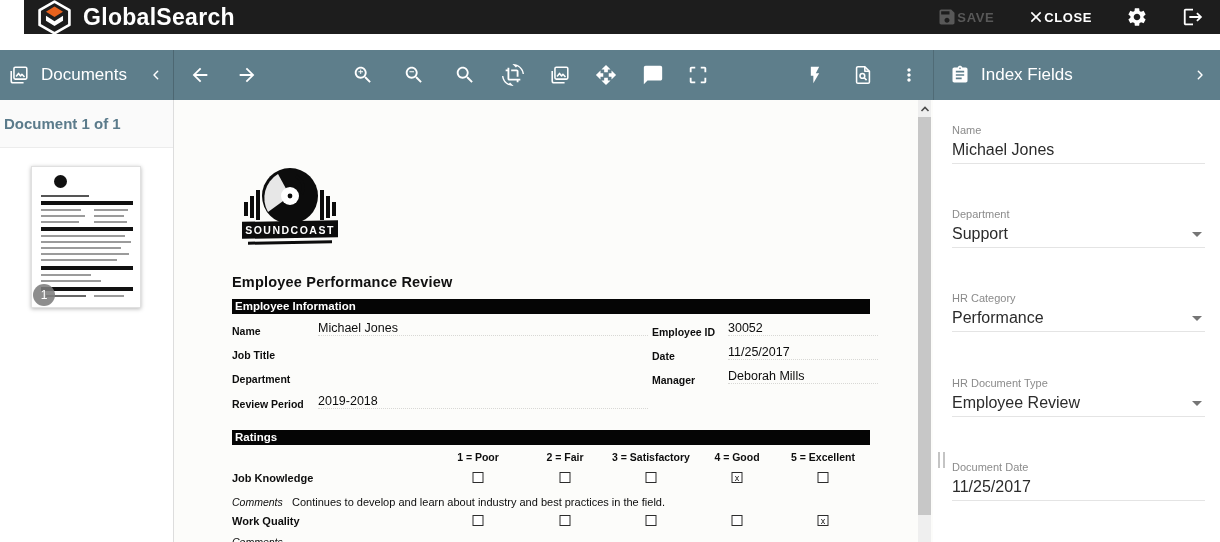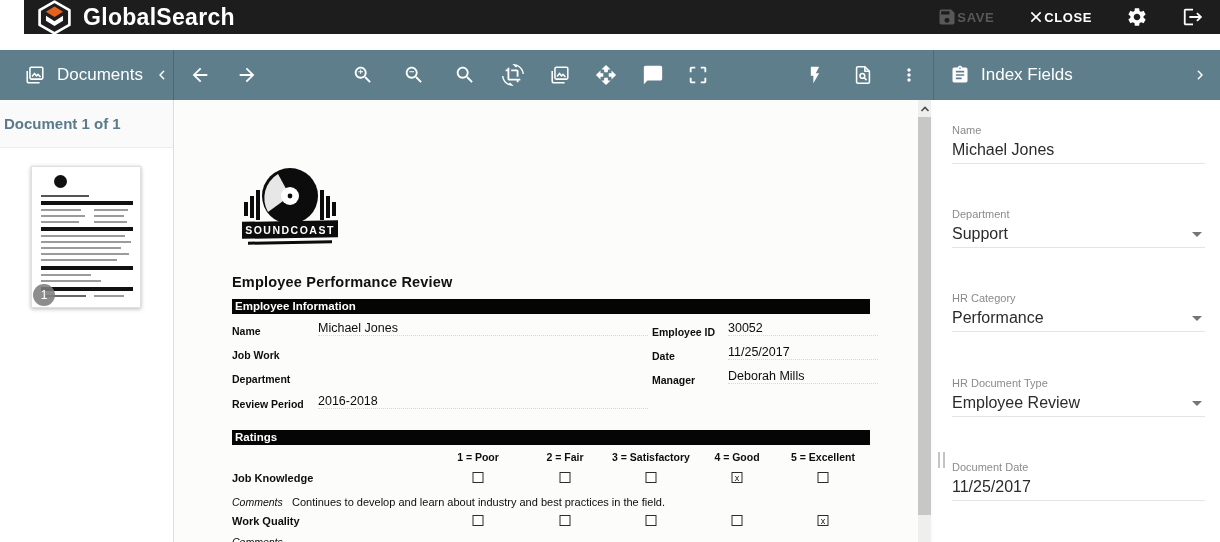--- a/index.html
+++ b/index.html
@@ -11,21 +11,21 @@
   
   .topbar { position:absolute; top:0; left:0; right:0; height:34px; background:#1d1d1d; display:flex; align-items:center;margin-left:24px; }
   .brand { display:flex; align-items:center; gap:11px; padding-left:13px; }
   .brand-name { color:#fff; font-size:23px; font-weight:bold; letter-spacing:.3px; }
   .topbar-actions { margin-left:auto; display:flex; align-items:center; gap:34px; padding-right:16px; }
   .tb-btn { display:flex; align-items:center; font-size:13px; font-weight:bold; letter-spacing:.6px; cursor:pointer; }
   .tb-btn.disabled { color:#585858; cursor:default; }
   .tb-btn.light { color:#fff; }
   
   .row2 { position:absolute; top:50px; left:0; right:0; height:50px; display:flex; }
-  .docs-head { width:174px; background:#5e7e8b; display:flex; align-items:center; gap:11px; padding:0 10px 0 24px; box-shadow: inset -1px 0 rgba(0,0,0,.18); }
+  .docs-head { width:174px; background:#5e7e8b; display:flex; align-items:center; gap:11px; padding:0 10px 0 8px; box-shadow: inset -1px 0 rgba(0,0,0,.18); }
   .panel-title { color:#fff; font-size:17px; font-weight:400; white-space:nowrap; }
   .head-chevron { margin-left:auto; display:flex; }
   .viewer-toolbar { flex:1; background:#5e7e8b; position:relative; }
   .icon-btn { position:absolute; top:13px; width:24px; height:24px; cursor:pointer; display:flex; align-items:center; justify-content:center; }
   .idx-head { width:287px; background:#5e7e8b; display:flex; align-items:center; gap:11px; padding-left:17px; position:relative; box-shadow: inset 1px 0 rgba(0,0,0,.15); }
   .idx-head .head-chevron { margin-right:12px; }
   
   .main { position:absolute; top:100px; left:0; right:0; bottom:0; display:flex; }
   
   .sidebar { width:174px; background:#fff; border-right:1px solid #ddd; position:relative; }
@@ -273,30 +273,30 @@
     </div>
 
     <div class="doc-title">Employee Performance Review</div>
     <div class="black-bar" style="top:199px">Employee Information</div>
 
     <span class="il" style="left:58px;top:225px">Name</span>
     <span class="iv w1" style="left:144px;top:221px">Michael Jones</span>
     <span class="il" style="left:478px;top:226px">Employee ID</span>
     <span class="iv w2" style="left:554px;top:221px">30052</span>
 
-    <span class="il" style="left:58px;top:249px">Job Work</span>
+    <span class="il" style="left:58px;top:249px">Job Title</span>
     <span class="il" style="left:478px;top:250px">Date</span>
     <span class="iv w2" style="left:554px;top:245px">11/25/2017</span>
 
     <span class="il" style="left:58px;top:273px">Department</span>
     <span class="il" style="left:478px;top:274px">Manager</span>
     <span class="iv w2" style="left:554px;top:269px">Deborah Mills</span>
 
     <span class="il" style="left:58px;top:298px">Review Period</span>
-    <span class="iv w1" style="left:144px;top:294px">2016-2018</span>
+    <span class="iv w1" style="left:144px;top:294px">2019-2018</span>
 
     <div class="black-bar" style="top:330px">Ratings</div>
 
     <span class="scale-label" style="left:304px">1 = Poor</span>
     <span class="scale-label" style="left:391px">2 = Fair</span>
     <span class="scale-label" style="left:477px">3 = Satisfactory</span>
     <span class="scale-label" style="left:563px">4 = Good</span>
     <span class="scale-label" style="left:649px">5 = Excellent</span>
 
     <span class="rrow-label" style="top:372px">Job Knowledge</span>

